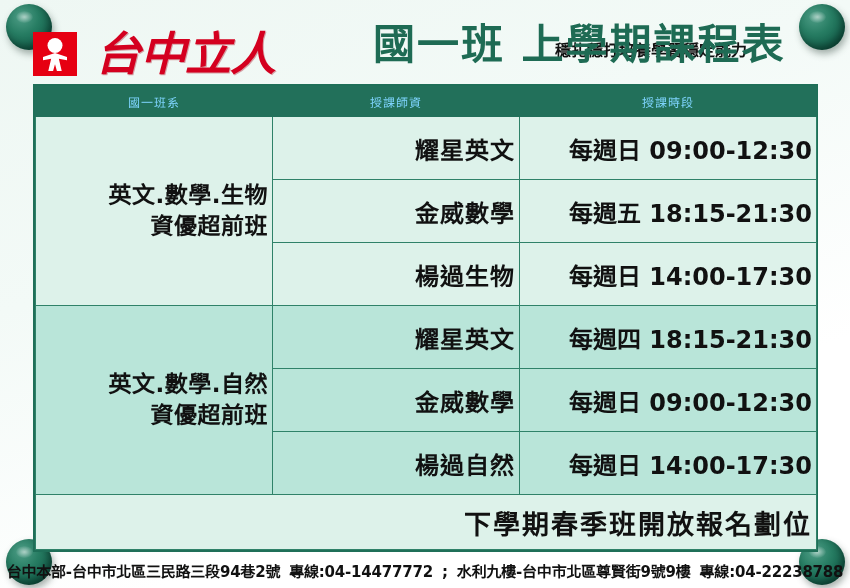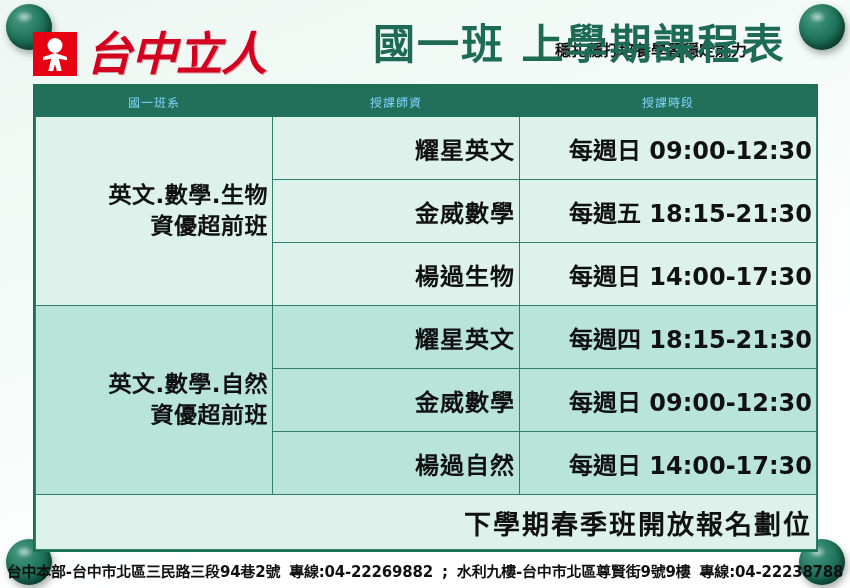--- a/index.html
+++ b/index.html
@@ -82,21 +82,21 @@
     position: absolute;
     left: 50%;
     top: 21px;
     transform: translateX(-50%);
     width: 24px;
     height: 18px;
     background: #ffffff;
     clip-path: polygon(50% 0%, 100% 22%, 100% 40%, 66% 32%, 78% 100%, 58% 100%, 50% 62%, 42% 100%, 22% 100%, 34% 32%, 0% 40%, 0% 22%);
   }
   .logo-text {
-    margin-left: 9px;
+    margin-left: 18px;
     font-family: "DejaVu Serif", "Liberation Serif", serif;
     font-size: 46px;
     font-weight: 700;
     font-style: italic;
     letter-spacing: -1px;
     color: #d4001f;
     line-height: 1;
     text-shadow: 1px 1px 0 rgba(160,0,20,0.35);
     white-space: nowrap;
   }
@@ -280,16 +280,16 @@
         </tr>
 
         <tr>
           <td class="notice" colspan="3">下學期春季班開放報名劃位</td>
         </tr>
       </tbody>
     </table>
   </div>
 
   <div class="footer">
-    <div class="footer-text"><span>台中本部-台中市北區三民路三段94巷2號</span><span class="gap"></span><span>專線:04-22269882</span><span class="gap"></span><span>;</span><span class="gap"></span><span>水利九樓-台中市北區尊賢街9號9樓</span><span class="gap"></span><span>專線:04-22238788</span></div>
+    <div class="footer-text"><span>台中本部-台中市北區三民路三段94巷2號</span><span class="gap"></span><span>專線:04-14477772</span><span class="gap"></span><span>;</span><span class="gap"></span><span>水利九樓-台中市北區尊賢街9號9樓</span><span class="gap"></span><span>專線:04-22238788</span></div>
   </div>
 
 </div>
 
 </body></html>

